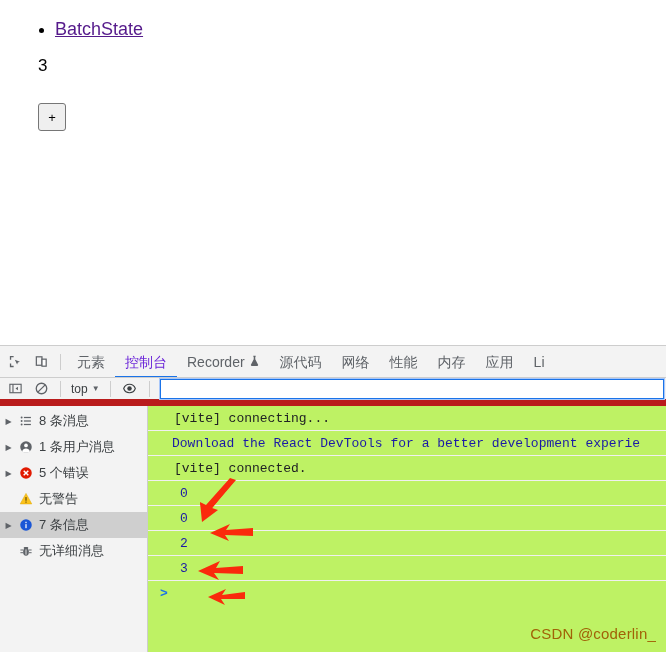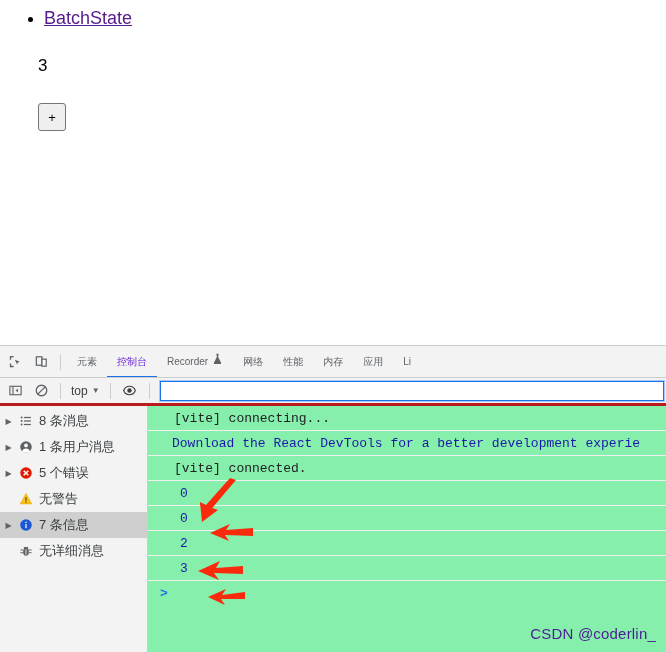--- a/index.html
+++ b/index.html
@@ -26,21 +26,21 @@
     height: 345px;
     background: #ffffff;
     overflow: hidden;
   }
   .page-list {
     margin: 0;
     padding: 0 0 0 40px;
     list-style: disc;
   }
   .page-list li {
-    margin: 4px;
+    margin: 15px;
     padding: 0;
   }
   .page-link {
     color: #551a8b;
     text-decoration: underline;
     font-size: 18px;
     font-family: "Liberation Sans", sans-serif;
     line-height: 28px;
     cursor: pointer;
   }
@@ -99,21 +99,21 @@
     flex: 0 0 auto;
   }
   .dt-icon-btn svg { display: block; }
   .dt-sep {
     width: 1px; height: 16px;
     background: #cdcdcd;
     margin: 0 6px;
     flex: 0 0 auto;
   }
   .dt-tab {
-    font-size: 10px;
+    font-size: 14px;
     color: #5f6368;
     padding: 0 10px;
     height: 32px;
     line-height: 32px;
     cursor: pointer;
     flex: 0 0 auto;
     display: flex;
     align-items: center;
     gap: 4px;
   }
@@ -122,21 +122,21 @@
     box-shadow: inset 0 -2px 0 #1a73e8;
   }
   .flask-icon { display:inline-block; }
 
   
   .dt-filterbar {
     display: flex;
     align-items: center;
     height: 28px;
     background: #f3f3f3;
-    border-bottom: 3px solid #b91c1c;
+    border-bottom: 7px solid #b91c1c;
     padding-left: 2px;
   }
   .ctx-select {
     font-size: 12px;
     color: #3c4043;
     padding: 0 4px;
     display: flex;
     align-items: center;
     gap: 4px;
     cursor: pointer;
@@ -200,21 +200,21 @@
     width: 22px;
     flex: 0 0 auto;
     display: flex;
     justify-content: center;
     align-items: center;
   }
   .side-label { padding-left: 2px; }
 
   .dt-log {
     flex: 1 1 auto;
-    background: #86efac;
+    background: #bef264;
     overflow: hidden;
     position: relative;
   }
   .log-row {
     height: 25px;
     line-height: 25px;
     border-bottom: 1px solid #f0f0f0;
     font-family: "Liberation Mono", monospace;
     font-size: 13px;
     white-space: nowrap;
@@ -247,21 +247,21 @@
     position: absolute;
     pointer-events: none;
   }
 
   
   .watermark {
     position: absolute;
     right: 10px;
     bottom: 10px;
     font-size: 15px;
-    color: #4c1d95;
+    color: #a16207;
     font-family: "Liberation Sans", sans-serif;
     letter-spacing: 0.2px;
     user-select: none;
   }
 </style>
 </head>
 <body>
 
 <div id="root">
 
@@ -301,20 +301,23 @@
       </div>
       <div class="dt-tab">
         <span>Recorder</span>
         <span class="flask-icon">
           <svg width="11" height="12" viewBox="0 0 12 14">
             <path d="M4.6 1h2.8v1H6.9v3.1l3.3 6.2c.35.66-.1 1.45-.85 1.45H2.65c-.75 0-1.2-.79-.85-1.45L5.1 5.1V2H4.6V1z" fill="#5f6368"></path>
           </svg>
         </span>
       </div>
       <div class="dt-tab">
+        <span>源代码</span>
+      </div>
+      <div class="dt-tab">
         <span>网络</span>
       </div>
       <div class="dt-tab">
         <span>性能</span>
       </div>
       <div class="dt-tab">
         <span>内存</span>
       </div>
       <div class="dt-tab">
         <span>应用</span>

